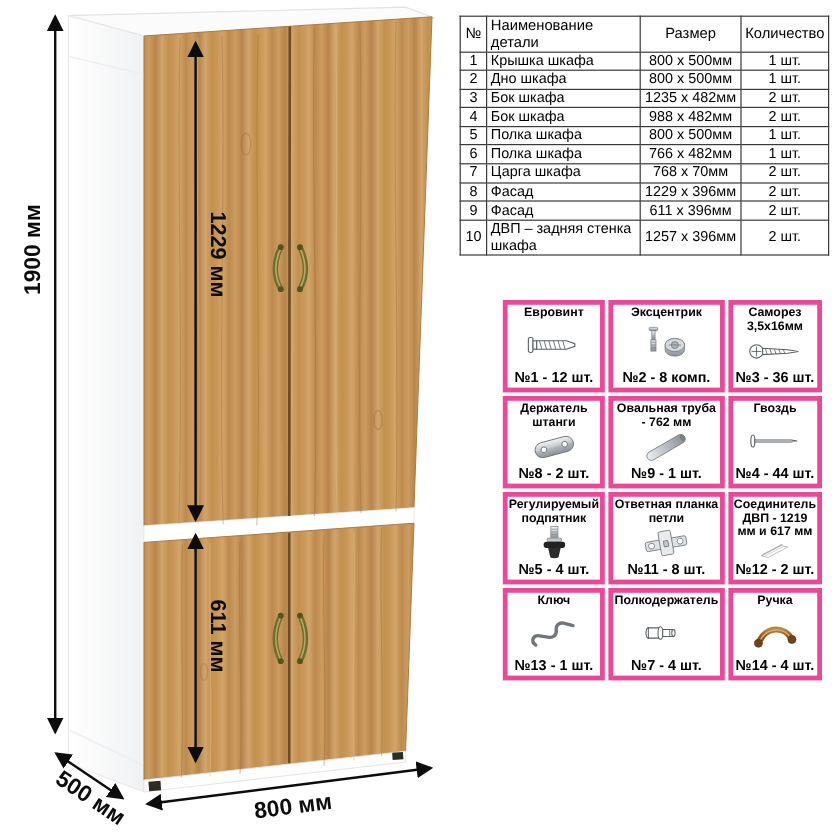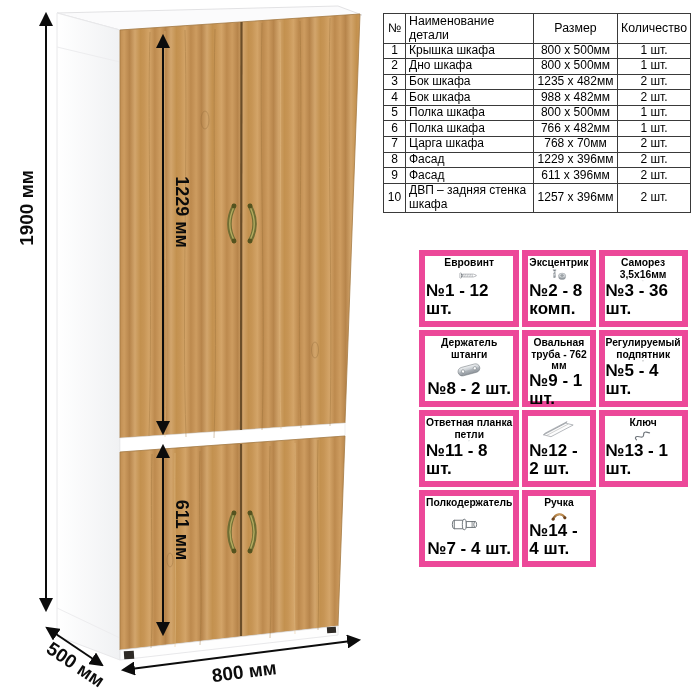--- a/index.html
+++ b/index.html
@@ -14,24 +14,24 @@
   table.parts{position:absolute;left:383px;top:13px;width:307px;border-collapse:collapse;
     table-layout:fixed;font-size:12px;background:#fff;}
   .parts th,.parts td{border:1.4px solid #3a3a3a;padding:0 3px;line-height:1.16;
     text-align:center;vertical-align:middle;font-weight:400;height:14.6px;overflow:hidden;}
   .parts th{height:18px;font-size:12.3px;}
   .parts th.nm,.parts td.nm{text-align:left;}
 
   
   .hw{position:absolute;left:419px;top:250px;width:238px;display:grid;
     grid-template-columns:repeat(3,1fr);grid-auto-rows:77px;gap:3px;}
-  .hw-cell{border:6px solid #ec4899;background:#fff;box-sizing:border-box;
+  .hw-cell{border:4px solid #ec4899;background:#fff;box-sizing:border-box;
     display:flex;flex-direction:column;align-items:center;padding:1px 1px 2px;}
   .hw-name{font-weight:bold;font-size:10.3px;line-height:1.12;text-align:center;}
-  .hw-count{font-weight:bold;font-size:17px;line-height:1.1;}
+  .hw-count{font-weight:bold;font-size:12px;line-height:1.1;}
   .hw-icon{flex:1;min-height:0;display:flex;align-items:center;justify-content:center;width:100%;}
   .hw-icon svg{width:54px;height:100%;max-height:31px;display:block;}
   .defs-holder{position:absolute;width:0;height:0;overflow:hidden;}
 </style>
 </head>
 <body>
 
 <svg class="defs-holder" aria-hidden="true">
   <defs>
     <linearGradient id="gm" x1="0" y1="0" x2="0" y2="1">
@@ -304,20 +304,32 @@
             <g transform="rotate(-30 30 20)" stroke="#777d83" stroke-width="0.9">
           <rect x="6" y="15" width="48" height="10" rx="5" fill="url(#gmh)"></rect>
           <ellipse cx="51.5" cy="20" rx="2.3" ry="3.8" fill="#7d8287"></ellipse>
         </g>
           </svg>
       </div>
       <div class="hw-count">№9 - 1 шт.</div>
     </div>
 
 
+    <div class="hw-cell">
+      <div class="hw-name">Гвоздь</div>
+      <div class="hw-icon">
+        <svg viewBox="0 0 60 40">
+            <g fill="#fff" stroke="#596066" stroke-width="1.2">
+          <ellipse cx="6" cy="20" rx="2.2" ry="6.5"></ellipse>
+          <path d="M8,18.9 H47 L53.5,20 L47,21.1 H8 z"></path>
+        </g>
+          </svg>
+      </div>
+      <div class="hw-count">№4 - 44 шт.</div>
+    </div>
 
     <div class="hw-cell">
       <div class="hw-name">Регулируемый подпятник</div>
       <div class="hw-icon">
         <svg viewBox="0 0 60 40">
             <g stroke="#82878c" stroke-width="0.8">
           <rect x="26" y="1" width="8" height="13" fill="url(#gm)"></rect>
           <path d="M26,4 h8 M26,7 h8 M26,10 h8" fill="none" stroke-width="0.7"></path>
           <rect x="22" y="14" width="16" height="4" rx="1" fill="#c3c7cb"></rect>
           <rect x="18" y="18" width="24" height="7" rx="3" fill="#222" stroke="none"></rect>
@@ -339,20 +351,21 @@
           <circle cx="13.5" cy="20.2" r="3.3" fill="#fff"></circle>
           <circle cx="46" cy="20.2" r="3.3" fill="#fff"></circle>
           <rect x="27.5" y="17" width="5" height="6.5" fill="#c6cacd"></rect>
         </g>
           </svg>
       </div>
       <div class="hw-count">№11 - 8 шт.</div>
     </div>
 
     <div class="hw-cell">
+      <div class="hw-name">Соединитель ДВП - 1219 мм и 617 мм</div>
       <div class="hw-icon">
         <svg viewBox="0 0 60 40">
             <g stroke="#8a8f94" stroke-width="1">
           <path d="M7,26.5 L43,7.5 L41,10 L5,29 z" fill="#ececec"></path>
           <path d="M5,29 L41,10 L53,13 L17,32 z" fill="#fdfdfd"></path>
           <path d="M9,30.5 L45,11.5" fill="none" stroke="#b5b5b5"></path>
         </g>
           </svg>
       </div>
       <div class="hw-count">№12 - 2 шт.</div>

